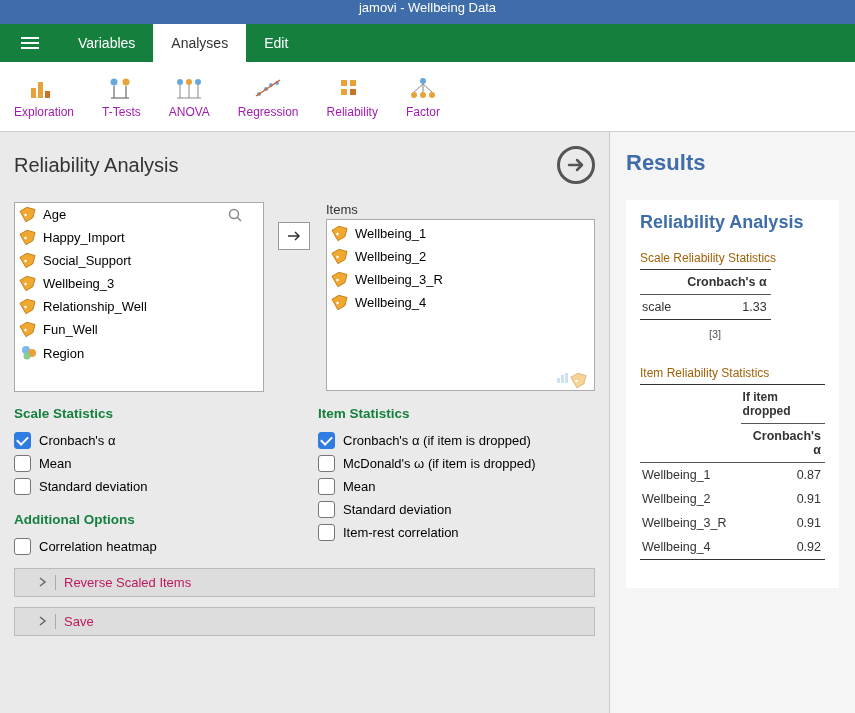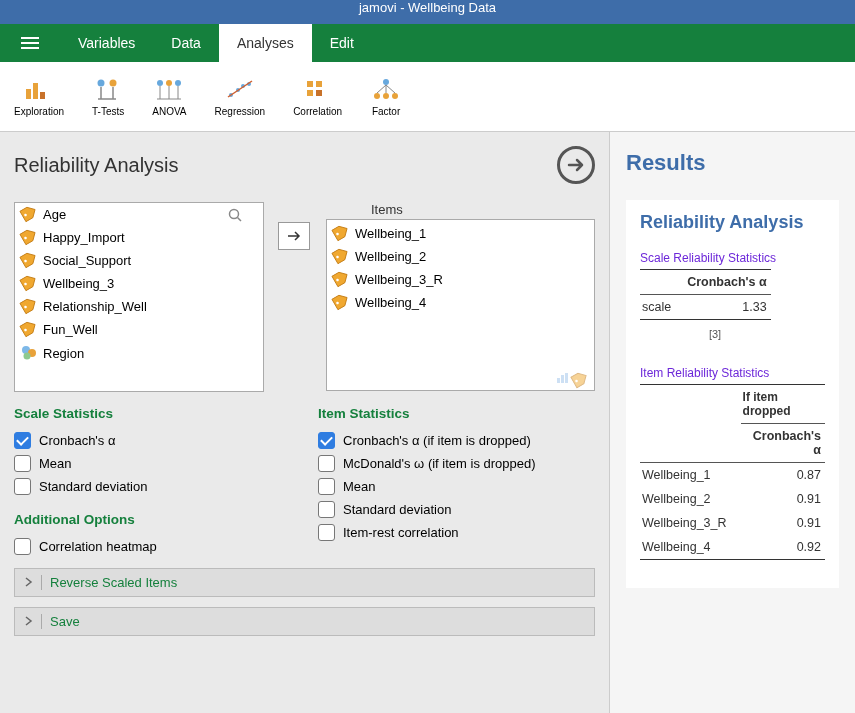--- a/index.html
+++ b/index.html
@@ -7,52 +7,52 @@
   .titlebar { background: #3e6da9; color: #fff; height: 24px; display: flex; align-items: flex-start; justify-content: center; font-size: 13px; }
   .menubar { background: #15803d; color: #fff; height: 38px; display: flex; align-items: center; }
   .hamburger { width: 60px; display: flex; justify-content: center; align-items: center; cursor: pointer; }
   .hamburger-lines { width: 18px; height: 12px; display: flex; flex-direction: column; justify-content: space-between; }
   .hamburger-lines div { height: 2px; background: #fff; }
   .menutab { padding: 0 18px; height: 38px; display: flex; align-items: center; cursor: pointer; font-size: 14px; }
   .menutab.active { background: #fff; color: #333; }
   .ribbon { background: #fff; height: 70px; display: flex; align-items: center; padding: 0 6px; border-bottom: 1px solid #ccc; gap: 12px; }
   .ribbon-item { display: flex; flex-direction: column; align-items: center; justify-content: center; cursor: pointer; padding: 4px 8px; gap: 4px; }
   .ribbon-icon { width: 32px; height: 26px; display: flex; align-items: center; justify-content: center; }
-  .ribbon-label { font-size: 10px; color: #000000; }
+  .ribbon-label { font-size: 12px; color: #a21caf; }
   .workspace { display: flex; height: calc(713px - 24px - 38px - 70px); }
   .panel-left { width: 610px; background: #eaeaea; border-right: 1px solid #ccc; overflow-y: auto; padding: 14px 14px 14px 14px; }
   .panel-right { flex: 1; background: #f5f5f5; overflow-y: auto; padding: 18px 16px; }
   .panel-title-row { display: flex; justify-content: space-between; align-items: center; margin-bottom: 18px; }
   .panel-title { font-size: 20px; color: #333; }
   .circle-btn { width: 38px; height: 38px; border: 3px solid #555; border-radius: 50%; display: flex; align-items: center; justify-content: center; cursor: pointer; }
   .cols { display: flex; gap: 14px; }
   .col { flex: 1; }
   .varbox-wrap { position: relative; }
   .varbox { background: #fff; border: 1px solid #aaa; height: 190px; overflow-y: auto; position: relative; }
   .varbox::-webkit-scrollbar { width: 14px; }
   .varbox::-webkit-scrollbar-track { background: #e8e8e8; }
   .varbox::-webkit-scrollbar-thumb { background: #c0c0c0; }
   .var-row { display: flex; align-items: center; padding: 3px 6px; cursor: pointer; gap: 6px; }
   .var-row.selected { background: #b6cff5; }
   .tag-icon { width: 16px; height: 14px; transform: rotate(-30deg); }
   .search-icon { position: absolute; top: 6px; right: 22px; color: #888; z-index: 2; }
   .xferbtn { width: 32px; height: 28px; background: #fff; border: 1px solid #999; display: flex; align-items: center; justify-content: center; cursor: pointer; margin-top: 20px; }
-  .items-label { font-size: 13px; color: #333; margin-bottom: 2px; margin-left: 45px; }
+  .items-label { font-size: 13px; color: #333; margin-bottom: 2px; }
   .itembox { background: #fff; border: 1px solid #aaa; height: 172px; position: relative; padding: 2px 0; }
   .itembox-icons { position: absolute; bottom: 4px; right: 6px; display: flex; gap: 2px; opacity: 0.5; }
   .section-h { font-weight: bold; color: #15803d; margin-top: 14px; margin-bottom: 8px; font-size: 13.5px; }
   .check-row { display: flex; align-items: center; gap: 8px; padding: 3px 0; }
   .chk { width: 17px; height: 17px; border: 1.5px solid #777; border-radius: 3px; background: #fff; display: flex; align-items: center; justify-content: center; cursor: pointer; flex-shrink: 0; }
   .chk.checked { background: #2f7de1; border-color: #2f7de1; }
   .chk.checked::after { content: ""; width: 9px; height: 5px; border-left: 2px solid #fff; border-bottom: 2px solid #fff; transform: rotate(-45deg); margin-top: -2px; }
-  .collapse { background: #ddd; border: 1px solid #bbb; padding: 6px 10px; margin-top: 10px; display: flex; align-items: center; gap: 8px; cursor: pointer; color: #15803d; }
+  .collapse { background: #ddd; border: 1px solid #bbb; padding: 6px 24px; margin-top: 10px; display: flex; align-items: center; gap: 8px; cursor: pointer; color: #be185d; }
   .results-h1 { color: #3e6da9; font-size: 22px; font-weight: bold; margin-bottom: 24px; }
   .results-h2 { color: #3e6da9; font-size: 18px; font-weight: bold; margin-bottom: 18px; }
   .results-box { background: #fff; padding: 12px 14px 28px 14px; }
-  .stat-title { font-size: 12px; color: #6d28d9; margin-bottom: 4px; }
+  .stat-title { font-size: 12px; color: #a16207; margin-bottom: 4px; }
   .stat-table { border-collapse: collapse; font-size: 12.5px; color: #333; }
   .stat-table th, .stat-table td { padding: 5px 14px 5px 2px; text-align: left; }
   .stat-table .rt { text-align: right; padding-right: 4px; }
   .rule-top { border-top: 1.5px solid #333; }
   .rule-bot { border-bottom: 1.5px solid #333; }
   .rule-thin { border-bottom: 1px solid #555; }
   .footnote { font-size: 11px; color: #555; text-align: center; margin-top: 8px; }
   .sub-hdr { font-size: 12px; text-align: center; }
 </style>
 </head>
@@ -65,21 +65,20 @@
 <div class="menubar">
   <div class="hamburger">
     <div class="hamburger-lines">
         <div></div>
         <div></div>
         <div></div>
       </div>
   </div>
   <div id="menutabs" style="display: flex;">
       <div class="menutab">Variables</div>
-      <div class="menutab">Data</div>
       <div class="menutab active">Analyses</div>
       <div class="menutab">Edit</div>
     </div>
 </div>
 
 <div class="ribbon" id="ribbon">
     <div class="ribbon-item">
       <div class="ribbon-icon">
         <svg width="30" height="24" viewBox="0 0 30 24">
           <rect x="2" y="12" width="5" height="10" fill="#e8a23a"></rect>
@@ -129,21 +128,21 @@
     </div>
     <div class="ribbon-item">
       <div class="ribbon-icon">
         <svg width="30" height="24" viewBox="0 0 30 24">
           <rect x="4" y="4" width="6" height="6" fill="#e8a23a"></rect>
           <rect x="13" y="4" width="6" height="6" fill="#e8a23a"></rect>
           <rect x="4" y="13" width="6" height="6" fill="#e8a23a"></rect>
           <rect x="13" y="13" width="6" height="6" fill="#c8722a"></rect>
         </svg>
       </div>
-      <div class="ribbon-label">Correlation</div>
+      <div class="ribbon-label">Reliability</div>
     </div>
     <div class="ribbon-item">
       <div class="ribbon-icon">
         <svg width="30" height="24" viewBox="0 0 30 24">
           <circle cx="15" cy="5" r="3" fill="#67a8dd"></circle>
           <circle cx="6" cy="19" r="3" fill="#e8a23a"></circle>
           <circle cx="15" cy="19" r="3" fill="#e8a23a"></circle>
           <circle cx="24" cy="19" r="3" fill="#e8a23a"></circle>
           <line x1="15" y1="8" x2="6" y2="16" stroke="#888"></line>
           <line x1="15" y1="8" x2="15" y2="16" stroke="#888"></line>

